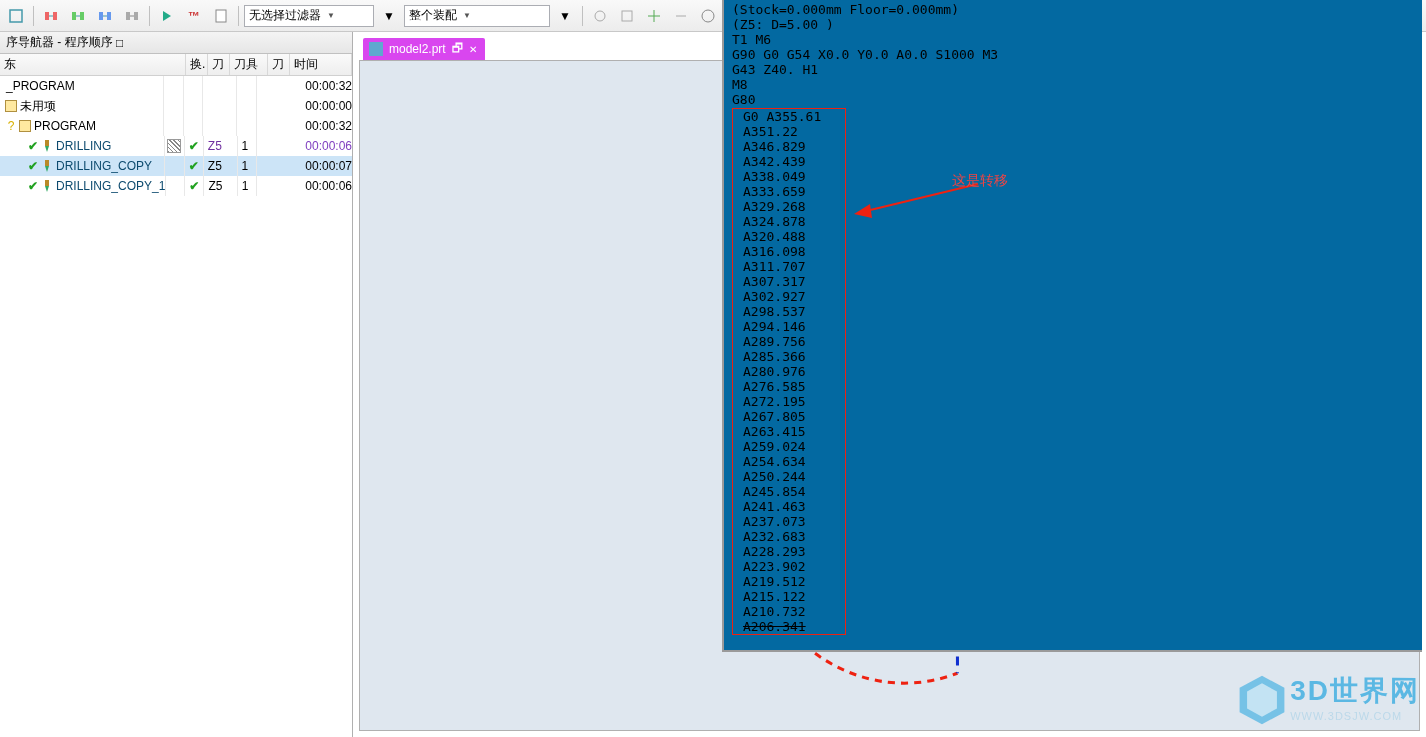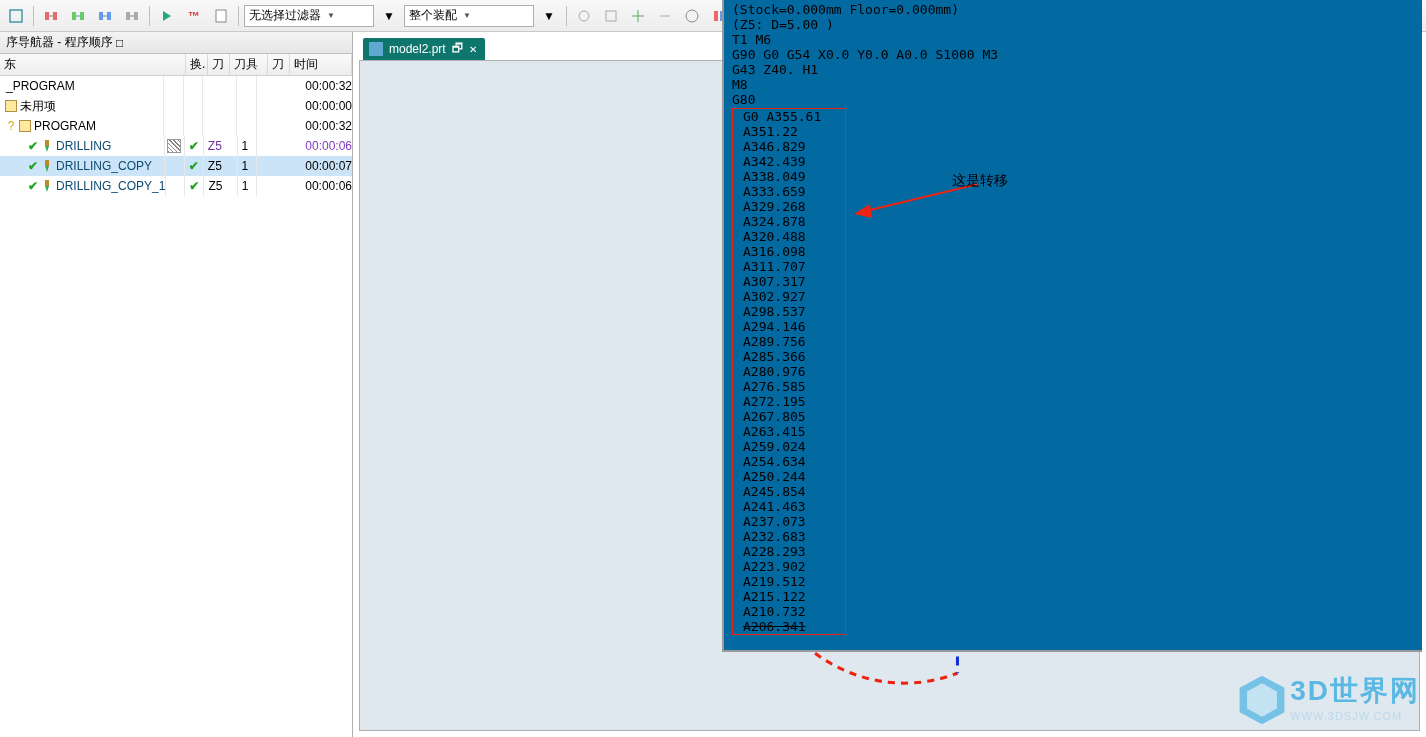--- a/index.html
+++ b/index.html
@@ -42,34 +42,34 @@
 .bulb-icon { color:#d8b000; }
 .drill-icon svg { width:14px; height:14px; }
 .daoju-z { color:#7030a0; }
 .time-pur { color:#8040c0; }
 .indent-1 { padding-left: 4px; } .indent-3 { padding-left: 26px; }
 .nav-row .c-name span.label { margin-left: 2px; }
 .drilling-label { color: #0c4a6e; }
 
 .viewport-wrap { flex: 1; display: flex; flex-direction: column; position: relative; background: #fff; }
 .tabs { height: 28px; padding-top: 6px; display: flex; gap: 0; padding-left: 10px; }
-.tab { height: 22px; display: flex; align-items: center; gap: 6px; background: #0f766e; color: #fff; padding: 0 8px 0 6px; border-radius: 2px 2px 0 0; cursor: pointer; }
+.tab { height: 22px; display: flex; align-items: center; gap: 6px; background: #d946ef; color: #fff; padding: 0 8px 0 6px; border-radius: 2px 2px 0 0; cursor: pointer; }
 .tab .tab-ic { width: 14px; height: 14px; background: #5fa8cf; display:inline-block; }
 .tab .close-ic { font-size: 10px; cursor: pointer; }
 
 .canvas { flex:1; background: #dfe7ef; position: relative; margin: 0 6px 6px 6px; border: 1px solid #b0b0b0; overflow:hidden; }
 
 .code-panel { position:absolute; left:722px; top:0; width:700px; height:652px; background:#0369a1; border-left:2px solid #9a9a9a; border-bottom:2px solid #9a9a9a; padding:2px 8px 4px 8px; overflow:hidden; z-index:5; }
 .code-header .ln { font-family: Consolas, monospace; font-size: 13px; white-space: pre; line-height:15px; }
 .red-box { border:1px solid #e21; margin-top:1px; padding:0 10px; width:114px; }
 .red-box .ln { font-family: Consolas, monospace; font-size:13px; line-height:15px; }
 .red-box .last { text-decoration: line-through; }
 
 .annotation { position:absolute; left:848px; top:176px; z-index:6; }
-.annotation-text { color:#000000; font-size:14px; position:absolute; left:104px; top:-4px; white-space:nowrap; }
+.annotation-text { color:#ef4444; font-size:14px; position:absolute; left:104px; top:-4px; white-space:nowrap; }
 
 .watermark { position:absolute; right:6px; bottom:6px; display:flex; align-items:flex-start; opacity:.75; z-index:10; }
 .wm-logo svg { width:56px; height:56px; }
 .wm-txt .big { color:#2fa9e0; font-size:28px; font-weight:bold; letter-spacing:2px; }
 .wm-txt .sm { color:#b0d4e8; font-size:11px; letter-spacing:1px; }
 </style>
 </head>
 <body>
 
 <div class="toolbar">
@@ -116,21 +116,21 @@
       <svg width="16" height="16">
         <rect x="3" y="2" width="10" height="12" fill="#fff" stroke="#888"></rect>
       </svg>
     </span>
   <span class="tb-sep"></span>
   <span class="tb-dropdown" style="width:130px">
     <span>无选择过滤器</span>
     <span class="arrow">▼</span>
   </span>
   <span class="tb-btn">▼</span>
-  <span class="tb-dropdown" style="width:130px">
+  <span class="tb-dropdown" style="width:146px">
     <span>整个装配</span>
     <span class="arrow">▼</span>
   </span>
   <span class="tb-btn">▼</span>
   <span class="tb-sep"></span>
   <span class="tb-btn">
       <svg width="16" height="16">
         <circle cx="8" cy="8" r="5" fill="none" stroke="#aaa"></circle>
       </svg>
     </span>

